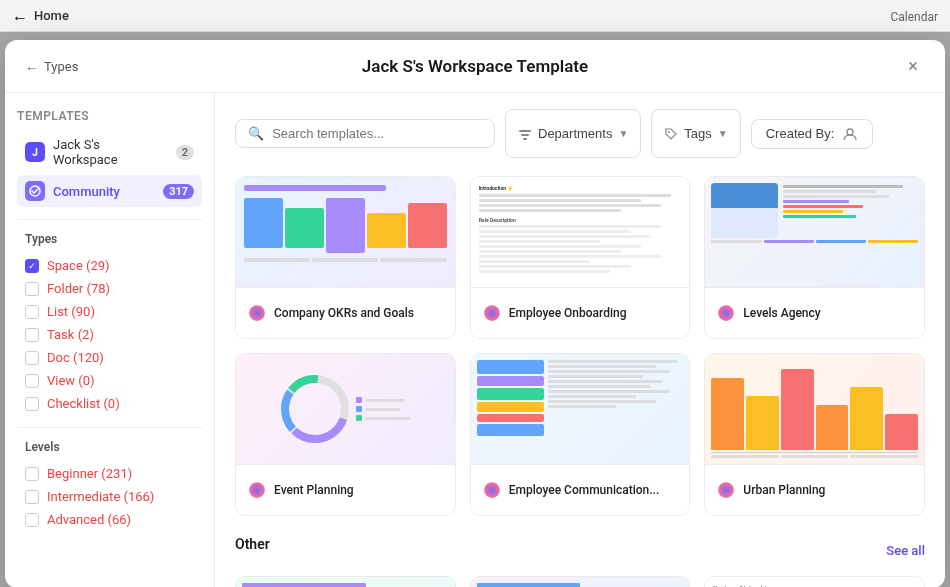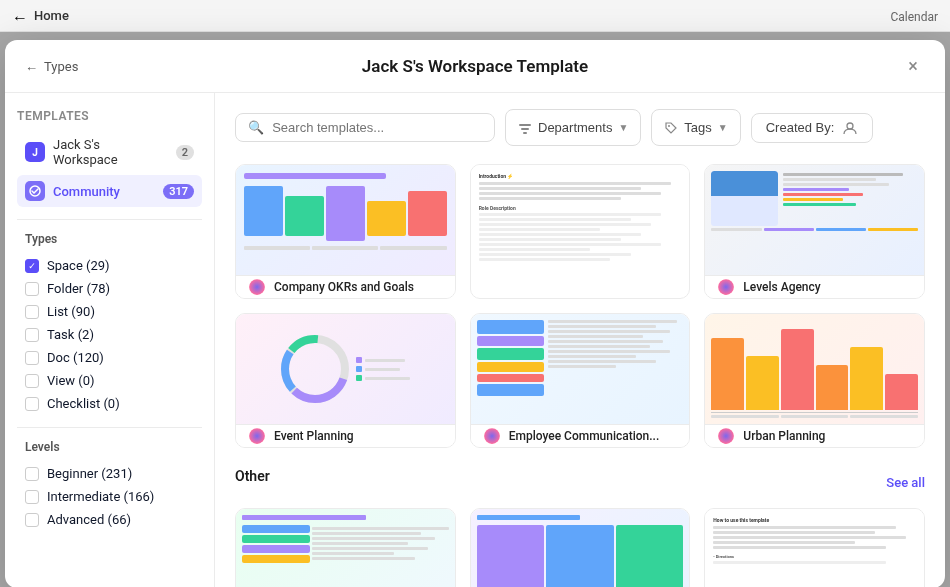--- a/index.html
+++ b/index.html
@@ -193,21 +193,21 @@
       background: #5b4ef8;
       border-color: #5b4ef8;
     }
     .type-checkbox.checked::after {
       content: '✓';
       color: #fff;
       font-size: 9px;
     }
     .type-label {
       font-size: 13px;
-      color: #0f172a;
+      color: #ef4444;
     }
 
     .levels-section-title {
       font-size: 12px;
       font-weight: 600;
       color: #555;
       margin-bottom: 8px;
       padding: 0 8px;
       margin-top: 4px;
     }
@@ -244,21 +244,21 @@
       width: 100%;
     }
     .search-icon-svg { color: #aaa; font-size: 13px; }
 
     .filter-btn {
       display: flex;
       align-items: center;
       gap: 6px;
       border: 1.5px solid #ddd;
       border-radius: 8px;
-      padding: 10px 12px;
+      padding: 16px 12px;
       background: #fff;
       cursor: pointer;
       font-size: 13px;
       color: #444;
     }
     .filter-chevron { font-size: 10px; color: #888; }
 
     .created-by-btn {
       display: flex;
       align-items: center;
@@ -321,21 +321,21 @@
       background: linear-gradient(135deg, #fff5e8 0%, #fff0f0 100%);
     }
     .thumb-other1 { background: linear-gradient(135deg, #e8fff0 0%, #f0f8ff 100%); }
     .thumb-other2 { background: linear-gradient(135deg, #f5f0ff 0%, #e8f4ff 100%); }
     .thumb-other3 { background: #fff; }
 
     .template-info {
       display: flex;
       align-items: center;
       gap: 8px;
-      padding: 2px 12px;
+      padding: 16px 12px;
       background: #fff;
       border-top: 1px solid #ebebeb;
     }
     .template-icon {
       width: 18px;
       height: 18px;
       flex-shrink: 0;
     }
     .template-name {
       font-size: 12px;
@@ -552,20 +552,32 @@
                   <div style="height:3px;background:#eee;border-radius:1px;width:85%;"></div>
                   <div style="height:3px;background:#eee;border-radius:1px;width:60%;"></div>
                   <div style="height:3px;background:#eee;border-radius:1px;width:80%;"></div>
                   <div style="height:3px;background:#eee;border-radius:1px;width:70%;"></div>
                   <div style="height:3px;background:#eee;border-radius:1px;width:90%;"></div>
                   <div style="height:3px;background:#eee;border-radius:1px;width:55%;"></div>
                   <div style="height:3px;background:#eee;border-radius:1px;width:75%;"></div>
                   <div style="height:3px;background:#eee;border-radius:1px;width:65%;"></div>
                 </div>
               </div>
+            </div>
+            <div class="template-info">
+              <svg width="16" height="16" viewBox="0 0 16 16" class="template-icon">
+                <circle cx="8" cy="8" r="7" fill="url(#grad2)"></circle>
+                <defs>
+                    <radialGradient id="grad2">
+                      <stop offset="0%" stop-color="#7b68ee"></stop>
+                      <stop offset="100%" stop-color="#ff6b9d"></stop>
+                    </radialGradient>
+                  </defs>
+              </svg>
+              <span class="template-name">Employee Onboarding</span>
             </div>
           </div>
 
           <div class="template-card">
             <div class="template-thumb thumb-travel">
               <div style="padding:6px;width:100%;height:100%;display:flex;flex-direction:column;gap:2px;">
                 <div style="display:flex;gap:3px;height:55px;">
                   <div style="flex:1;background:#e0e8ff;border-radius:3px;overflow:hidden;">
                     <div style="background:#4a90d9;height:25px;border-radius:3px 3px 0 0;"></div>
                   </div>

